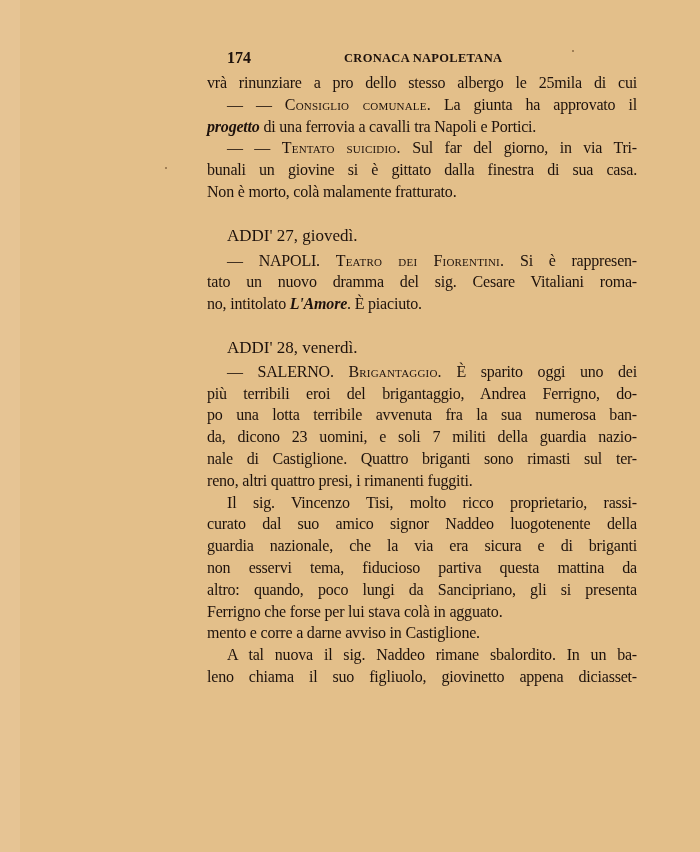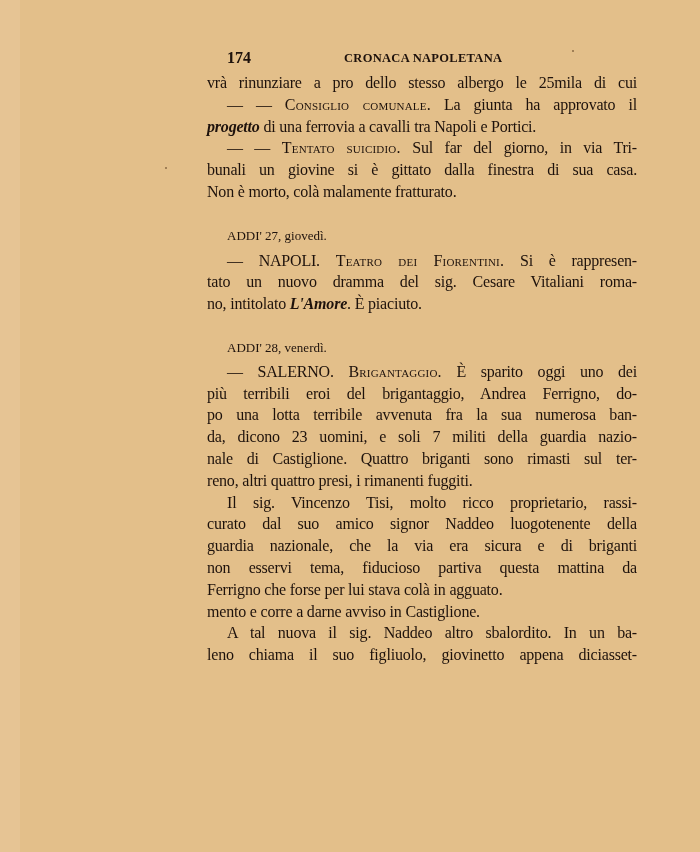--- a/index.html
+++ b/index.html
@@ -54,21 +54,21 @@
     text-align: justify;
     margin: 0;
     letter-spacing: -0.2px;
   }
   .sc {
     font-variant: small-caps;
     letter-spacing: 0.2px;
   }
   .bold-it { font-style: italic; font-weight: bold; }
   .dateline {
-    font-size: 13px;
+    font-size: 17px;
     line-height: 21.8px;
     margin: 22px 0 0 0;
     padding-left: 20px;
   }
   .line {
     display: block;
     text-align: justify;
     text-align-last: justify;
     white-space: nowrap;
   }
@@ -127,25 +127,26 @@
     <span class="line">da, dicono 23 uomini, e soli 7 militi della guardia nazio-</span>
     <span class="line">nale di Castiglione. Quattro briganti sono rimasti sul ter-</span>
     <span class="line last">reno, altri quattro presi, i rimanenti fuggiti.</span>
   </div>
 
   <div class="para">
     <span class="line ind">Il sig. Vincenzo Tisi, molto ricco proprietario, rassi-</span>
     <span class="line">curato dal suo amico signor Naddeo luogotenente della</span>
     <span class="line">guardia nazionale, che la via era sicura e di briganti</span>
     <span class="line">non esservi tema, fiducioso partiva questa mattina da</span>
+    <span class="line">altro: quando, poco lungi da Sancipriano, gli si presenta</span>
     <span class="line last">Ferrigno che forse per lui stava colà in agguato.</span>
   </div>
 
   <div class="para">
     <span class="line last">mento e corre a darne avviso in Castiglione.</span>
   </div>
 
   <div class="para">
-    <span class="line ind">A tal nuova il sig. Naddeo altro sbalordito. In un ba-</span>
+    <span class="line ind">A tal nuova il sig. Naddeo rimane sbalordito. In un ba-</span>
     <span class="line">leno chiama il suo figliuolo, giovinetto appena diciasset-</span>
   </div>
 
 </div>
 
 </body></html>

